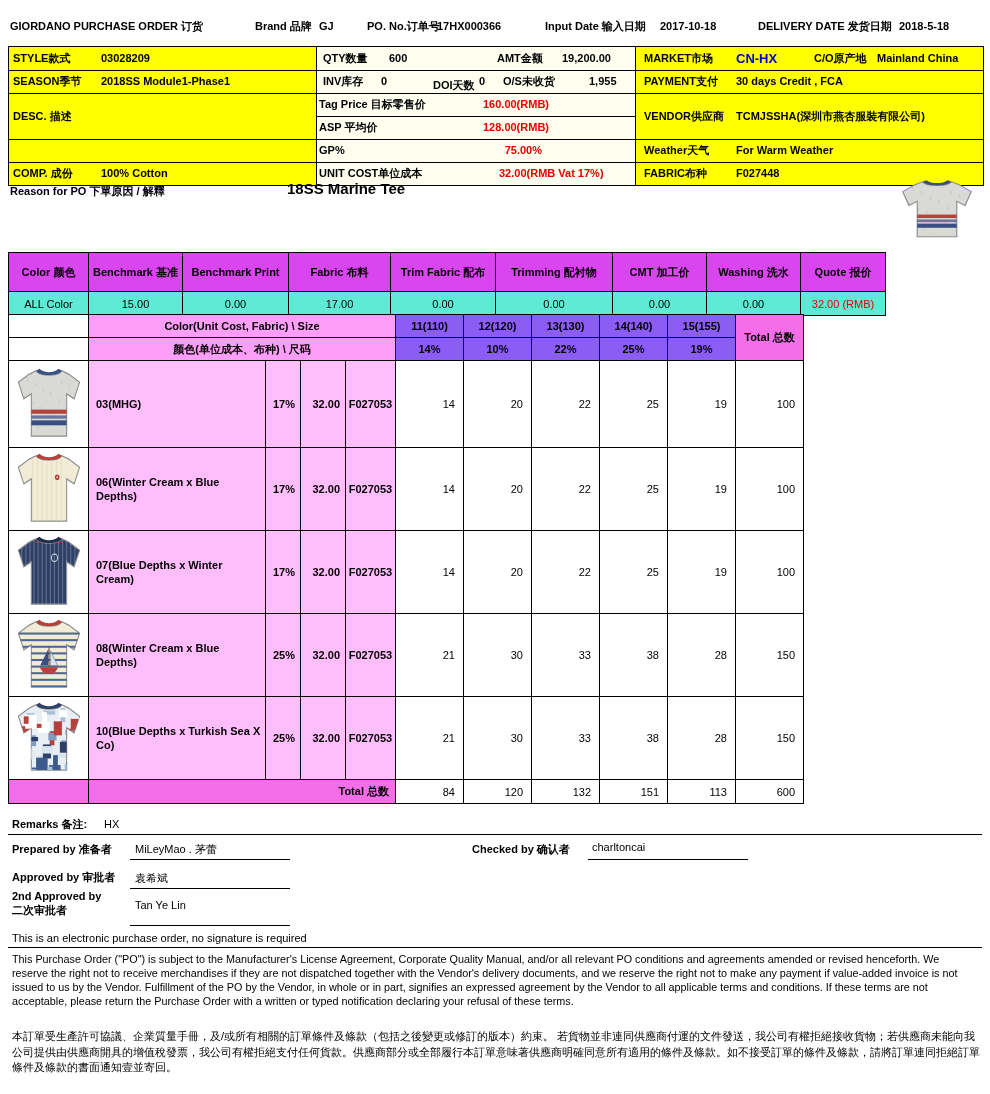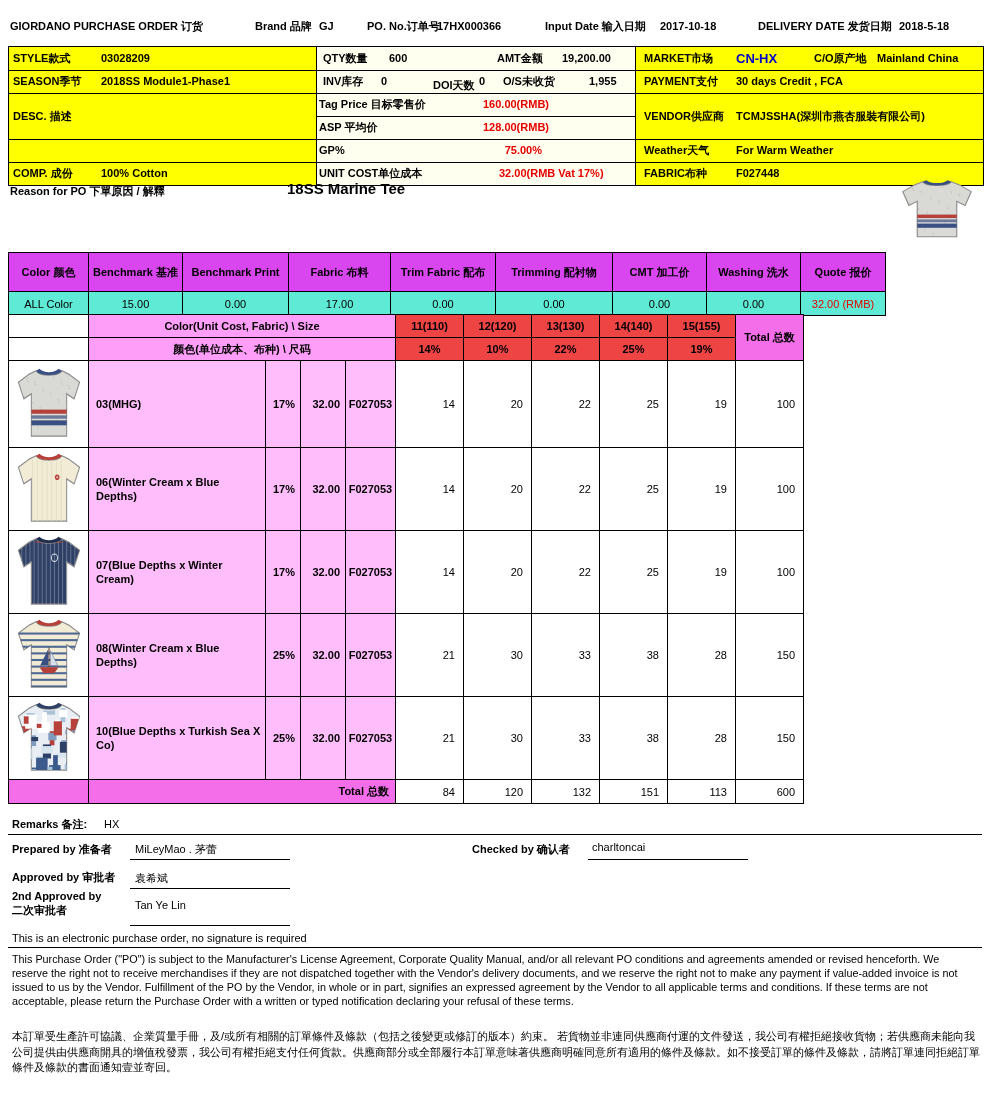--- a/index.html
+++ b/index.html
@@ -20,21 +20,21 @@
   .cell{position:absolute;font-size:11px;height:23px;line-height:23px;white-space:nowrap;overflow:visible;}
   .tall{height:46px;line-height:46px;}
   .ra{text-align:right;}
 
   
   .t{border-collapse:collapse;table-layout:fixed;font-size:11px;}
   .t td{border:1px solid #000;overflow:hidden;vertical-align:middle;}
   .cost .ch{font-weight:bold;text-align:center;height:36px;background:#d946ef;padding:1px 2px;white-space:normal;line-height:13px;}
   .cost .cv{text-align:center;height:21px;background:#5eead4;}
   .size .ph{background:#ff9ef8;font-weight:bold;text-align:center;height:20px;}
-  .size .sz{background:#ef4444;font-weight:bold;text-align:center;height:20px;}
+  .size .sz{background:#8b5cf6;font-weight:bold;text-align:center;height:20px;}
   .size .pt{background:#f36ee8;font-weight:bold;text-align:center;}
   .size .white{background:#fff;}
   .size .imgc{background:#fff;text-align:center;padding:0;}
   .size .nm{background:#ffbdfb;font-weight:bold;text-align:left;padding:2px 4px 2px 7px;white-space:normal;line-height:14px;}
   .size .num{background:#ffbdfb;font-weight:bold;text-align:right;padding-right:5px;}
   .size .fb{background:#ffbdfb;font-weight:bold;text-align:center;padding:0 1px;}
   .size .q{background:#fff;text-align:right;padding-right:8px;}
   .size .tot{background:#f36ee8;}
   .size .totlbl{font-weight:bold;text-align:right;padding-right:6px;}
 

